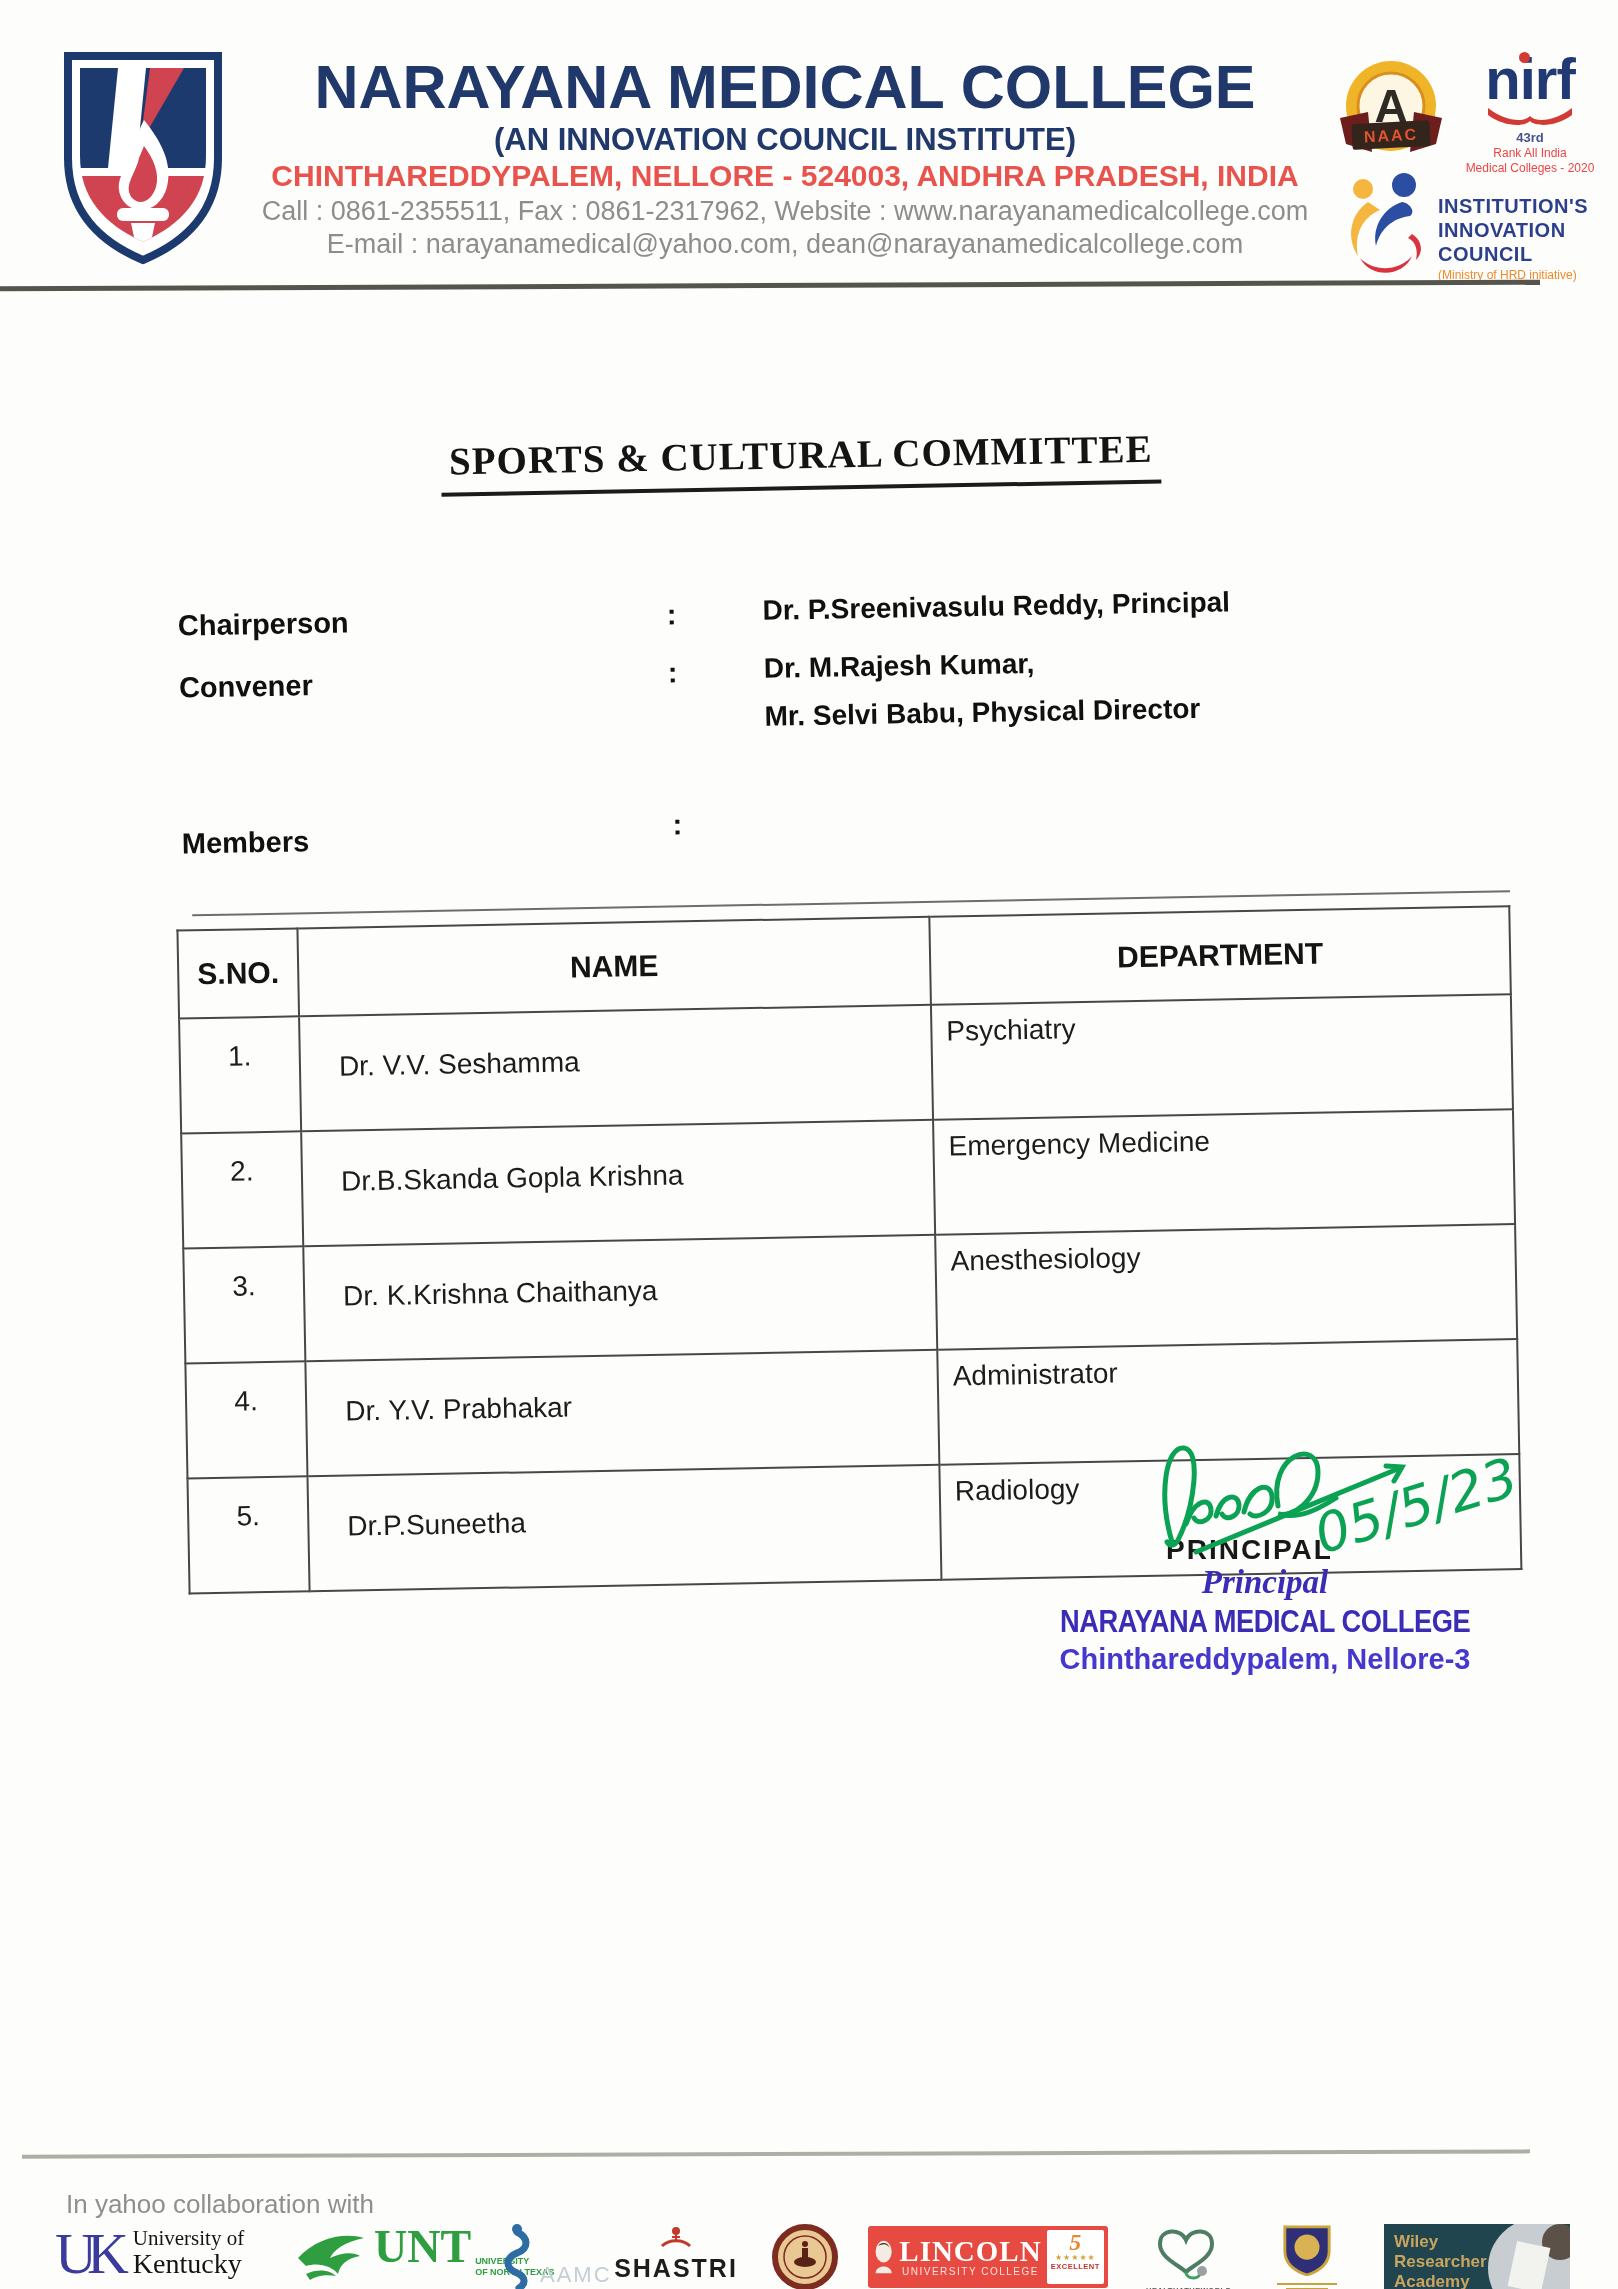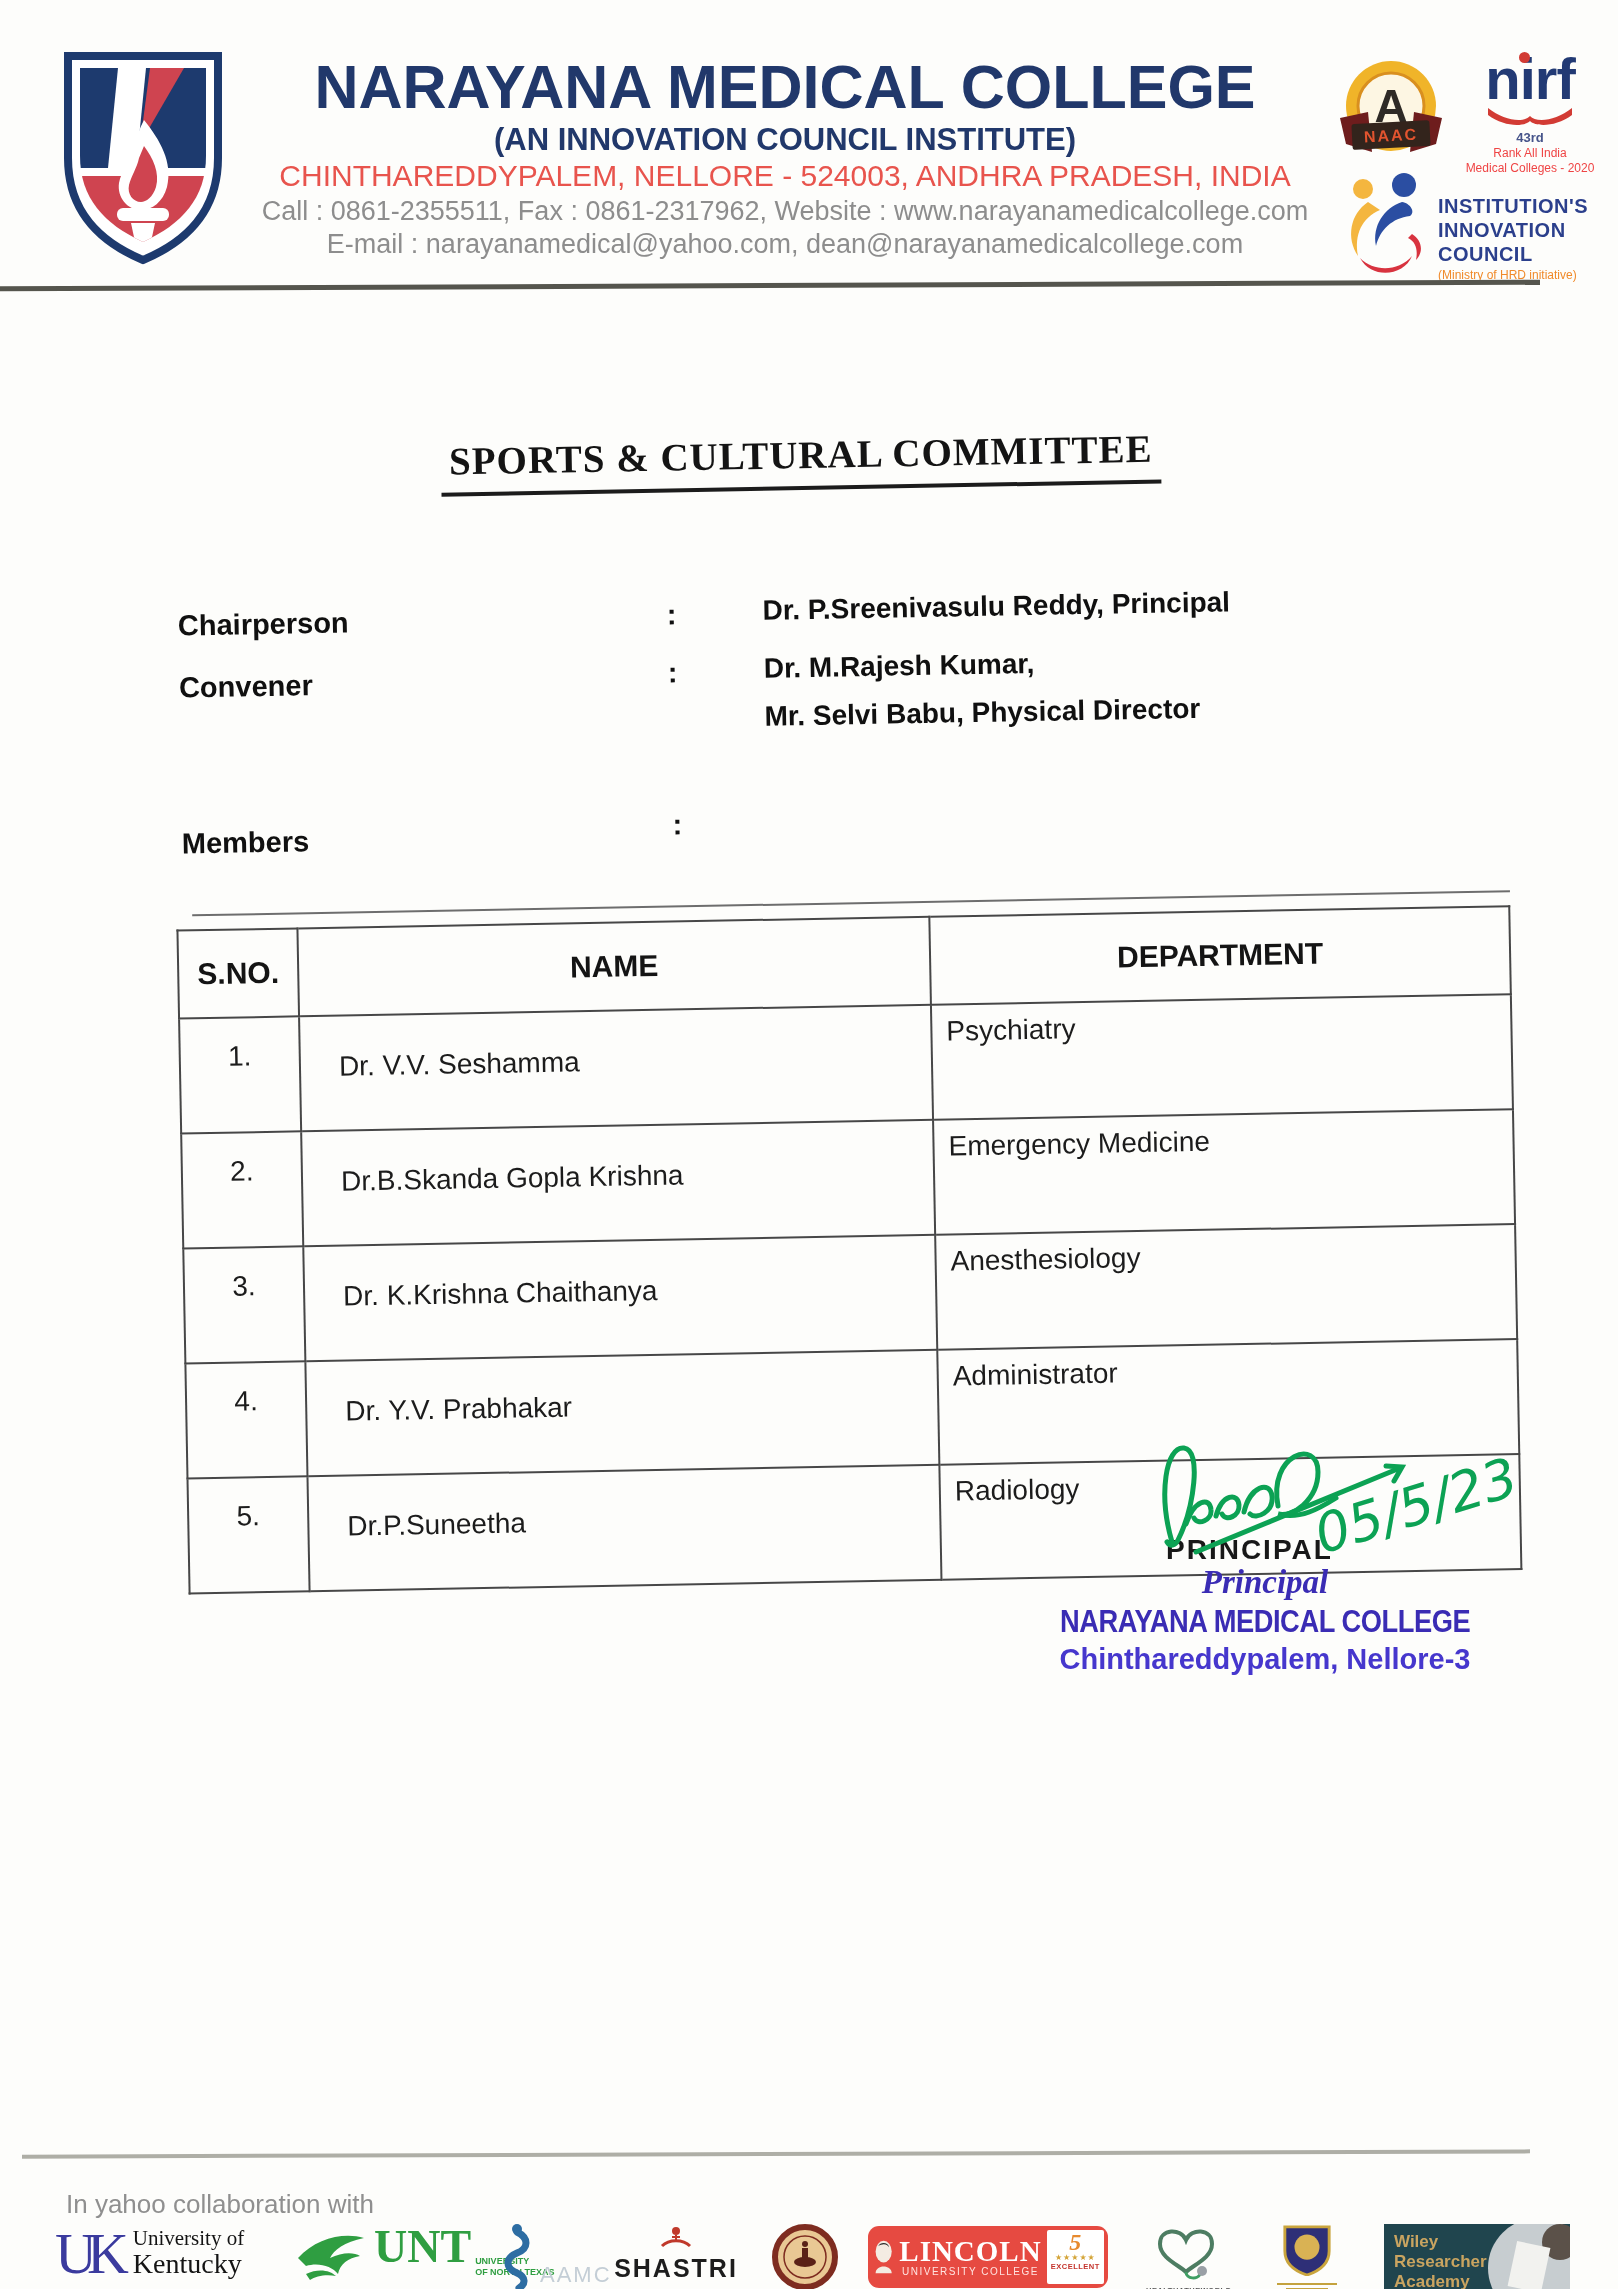--- a/index.html
+++ b/index.html
@@ -4,21 +4,21 @@
 <style>
   html,body{margin:0;padding:0;background:#e9e9e9;}
   .page{position:relative;width:1618px;height:2289px;background:#fdfdfb;margin:0 auto;overflow:hidden;
         font-family:"Liberation Sans",sans-serif;color:#1a1a1a;}
   .abs{position:absolute;}
 
   
   .h-center{left:235px;top:0;width:1100px;text-align:center;}
   .college-name{top:52px;font-size:61px;font-weight:700;color:#21386b;letter-spacing:0;white-space:nowrap;}
   .college-sub{top:122px;font-size:31px;font-weight:700;color:#21386b;}
-  .college-addr{top:159px;font-size:30px;font-weight:400;color:#e8544d;}
+  .college-addr{top:159px;font-size:30px;font-weight:700;color:#e8544d;}
   .college-call{top:196px;font-size:27px;color:#8d8d8d;}
   .college-mail{top:229px;font-size:27px;color:#8d8d8d;}
   .hdr-divider{top:283px;left:0;width:1540px;height:5px;background:#55554d;transform:rotate(-0.25deg);}
 
   .nirf-block{left:1446px;top:50px;width:168px;text-align:center;}
   .nirf-word{position:relative;display:inline-block;font-size:58px;font-weight:700;color:#223a74;line-height:1;letter-spacing:-1px;}
   .nirf-dot{position:absolute;left:34px;top:2px;width:11px;height:11px;border-radius:50%;background:#d23b34;}
   .nirf-book{margin:-2px auto 2px;display:block;}
   .nirf-rank{font-size:13px;font-weight:700;color:#46548a;line-height:1.25;}
   .nirf-rank2{font-size:12px;color:#ef4444;line-height:1.25;}
@@ -76,21 +76,21 @@
   .lg-aamc{left:498px;top:0;display:flex;align-items:flex-end;}
   .aamc-name{font-size:22px;color:#c4ced6;letter-spacing:2px;margin-left:4px;margin-bottom:2px;}
 
   .lg-shastri{left:596px;top:0;width:160px;text-align:center;}
   .shastri-name{font-size:25px;font-weight:600;letter-spacing:2px;color:#1d1d1d;border-bottom:2px solid #2a2a2a;display:inline-block;padding-bottom:8px;}
   .shastri-sub{font-size:9.5px;color:#333;letter-spacing:1px;margin-top:2px;font-weight:700;}
 
   .lg-seal{left:772px;top:0;}
 
   .lg-lincoln{left:868px;top:2px;}
-  .lincoln-box{width:240px;height:62px;background:#e64a41;border-radius:11px;display:flex;align-items:center;padding:0 4px;box-sizing:border-box;}
+  .lincoln-box{width:240px;height:62px;background:#e64a41;border-radius:3px;display:flex;align-items:center;padding:0 4px;box-sizing:border-box;}
   .lincoln-mid{margin-left:4px;text-align:center;}
   .lincoln-name{font-family:"Liberation Serif",serif;font-weight:700;font-size:29px;color:#ffffff;letter-spacing:1px;line-height:1;}
   .lincoln-sub{font-size:10px;color:#ffe3e0;letter-spacing:1.5px;line-height:1.2;}
   .lincoln-badge{margin-left:5px;width:64px;height:54px;background:#fff;border-radius:2px;text-align:center;padding-top:2px;box-sizing:border-box;}
   .lincoln-5{font-family:"Liberation Serif",serif;font-style:italic;font-weight:700;font-size:24px;color:#e78a2e;line-height:.9;display:inline-block;}
   .lincoln-stars{font-size:8px;color:#d4a437;letter-spacing:1px;line-height:1;}
   .lincoln-exc{font-size:7.5px;color:#c4332c;font-weight:700;letter-spacing:.5px;}
 
   .lg-health{left:1146px;top:0;width:80px;text-align:center;}
   .health-name{font-size:7.5px;font-weight:700;color:#555;letter-spacing:.5px;}

